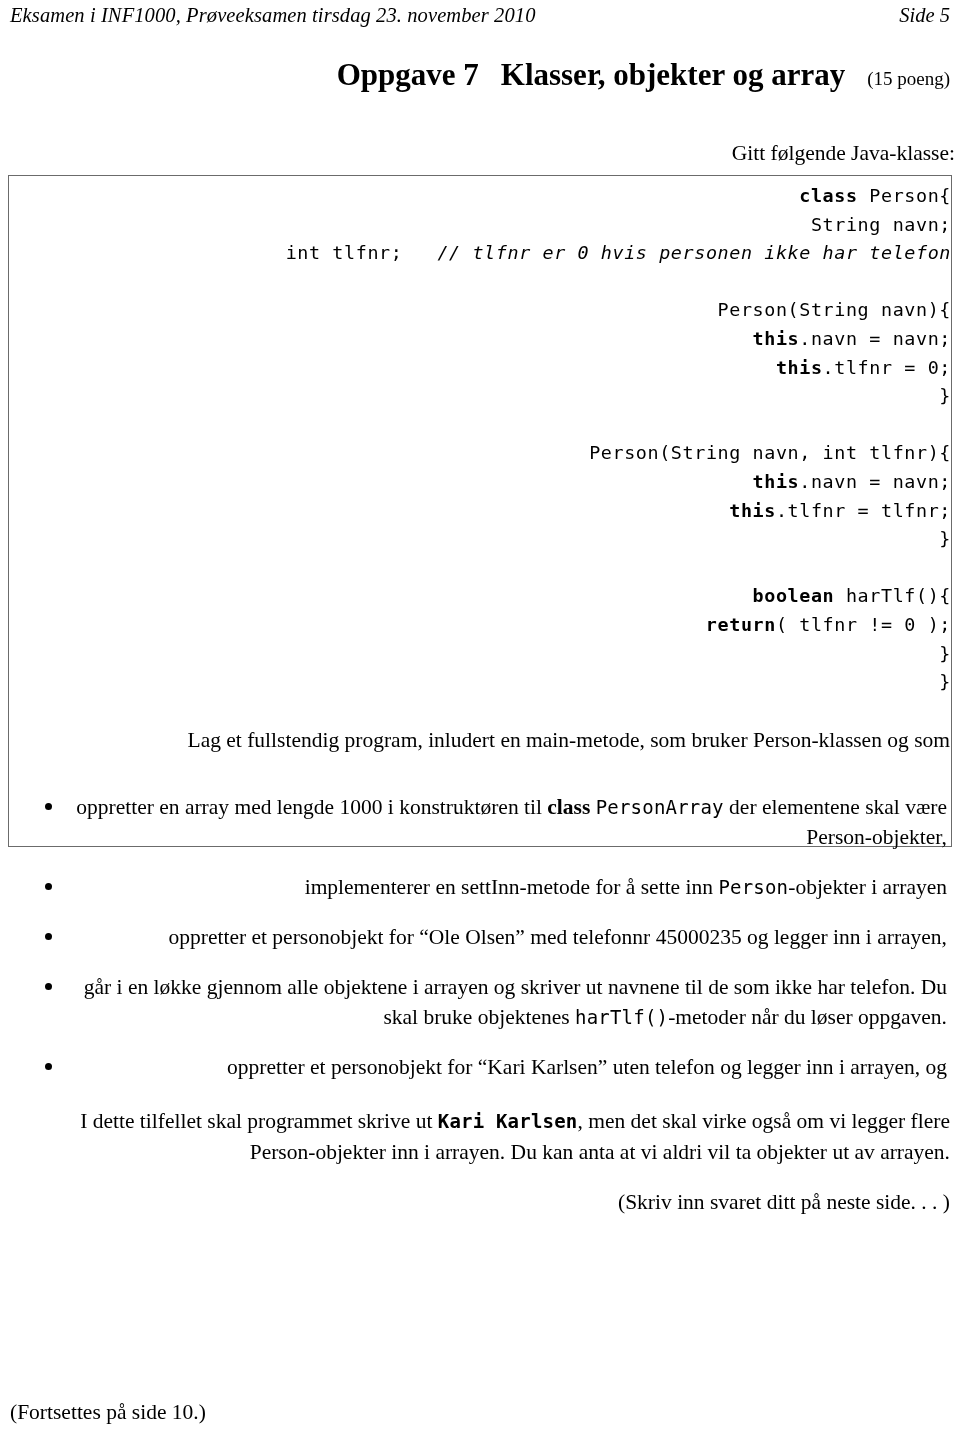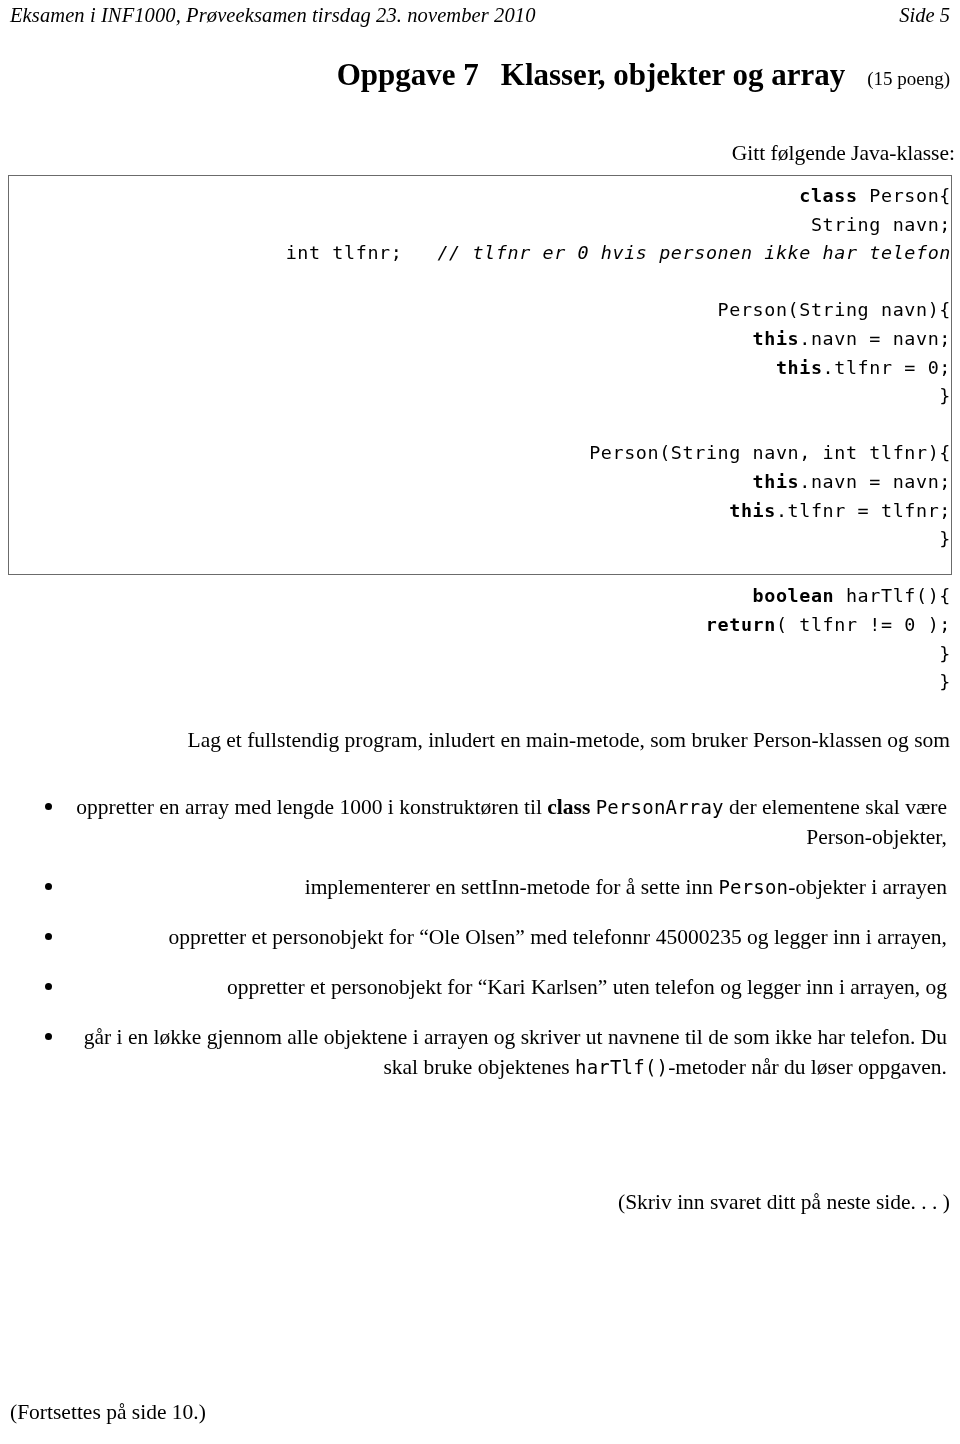--- a/index.html
+++ b/index.html
@@ -68,21 +68,21 @@
     font-size: 21.5px;
     line-height: 28px;
   }
 
   
   .codebox {
     position: absolute;
     top: 175px;
     left: 8px;
     width: 944px;
-    height: 400px;
+    height: 672px;
     box-sizing: border-box;
     border: 1.6px solid #6b6b6b;
     background: #ffffff;
   }
   .codebox pre {
     margin: 0;
     padding: 6px 0 0 16px;
     font-family: "DejaVu Sans Mono", "Liberation Mono", monospace;
     font-size: 18.4px;
     line-height: 28.6px;
@@ -217,26 +217,27 @@
       <div class="bullet">
         <span class="dot"></span>
         <span class="txt"><span>implementerer en settInn-metode for å sette inn </span><span class="mono">Person</span><span>-objekter i arrayen</span></span>
       </div>
       <div class="bullet">
         <span class="dot"></span>
         <span class="txt"><span>oppretter et personobjekt for “Ole Olsen” med telefonnr 45000235 og legger inn i arrayen,</span></span>
       </div>
       <div class="bullet">
         <span class="dot"></span>
+        <span class="txt"><span>går i en løkke gjennom alle objektene i arrayen og skriver ut navnene til de som ikke har telefon. Du skal bruke objektenes </span><span class="mono">harTlf()</span><span>-metoder når du løser oppgaven.</span></span>
+      </div>
+      <div class="bullet">
+        <span class="dot"></span>
         <span class="txt"><span>oppretter et personobjekt for “Kari Karlsen” uten telefon og legger inn i arrayen, og</span></span>
       </div>
-      <div class="bullet">
-        <span class="dot"></span>
-        <span class="txt"><span>går i en løkke gjennom alle objektene i arrayen og skriver ut navnene til de som ikke har telefon. Du skal bruke objektenes </span><span class="mono">harTlf()</span><span>-metoder når du løser oppgaven.</span></span>
-      </div>
     </div>
 
+  <div class="closing" id="closing-root"><span>I dette tilfellet skal programmet skrive ut </span><span class="mono-b">Kari Karlsen</span><span>, men det skal virke også om vi legger flere Person-objekter inn i arrayen. Du kan anta at vi aldri vil ta objekter ut av arrayen.</span></div>
 
   <div class="note">(Skriv inn svaret ditt på neste side. . . )</div>
 
   <div class="footer">(Fortsettes på side 10.)</div>
 
 </div>
 
 </body></html>

